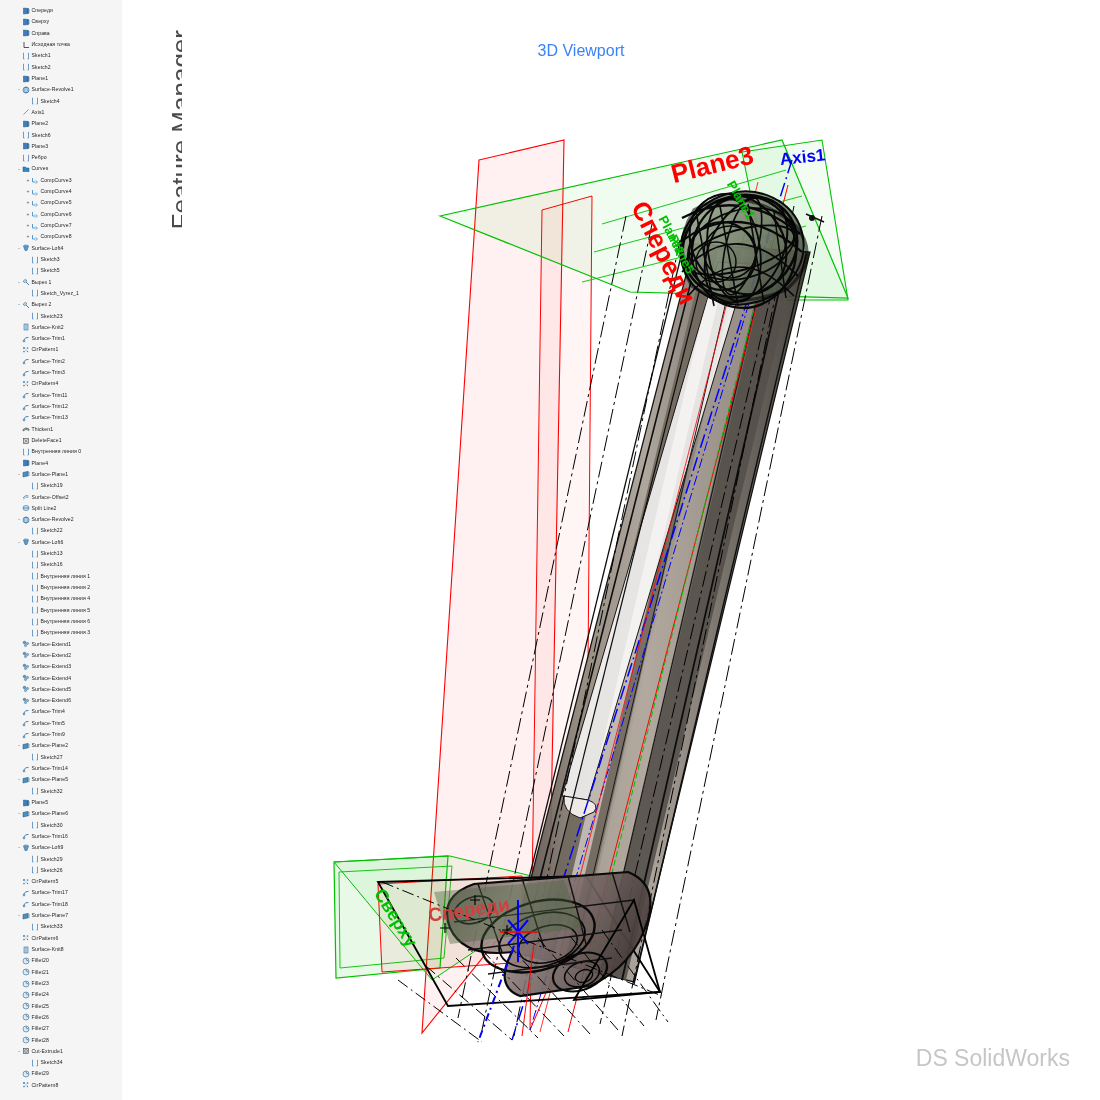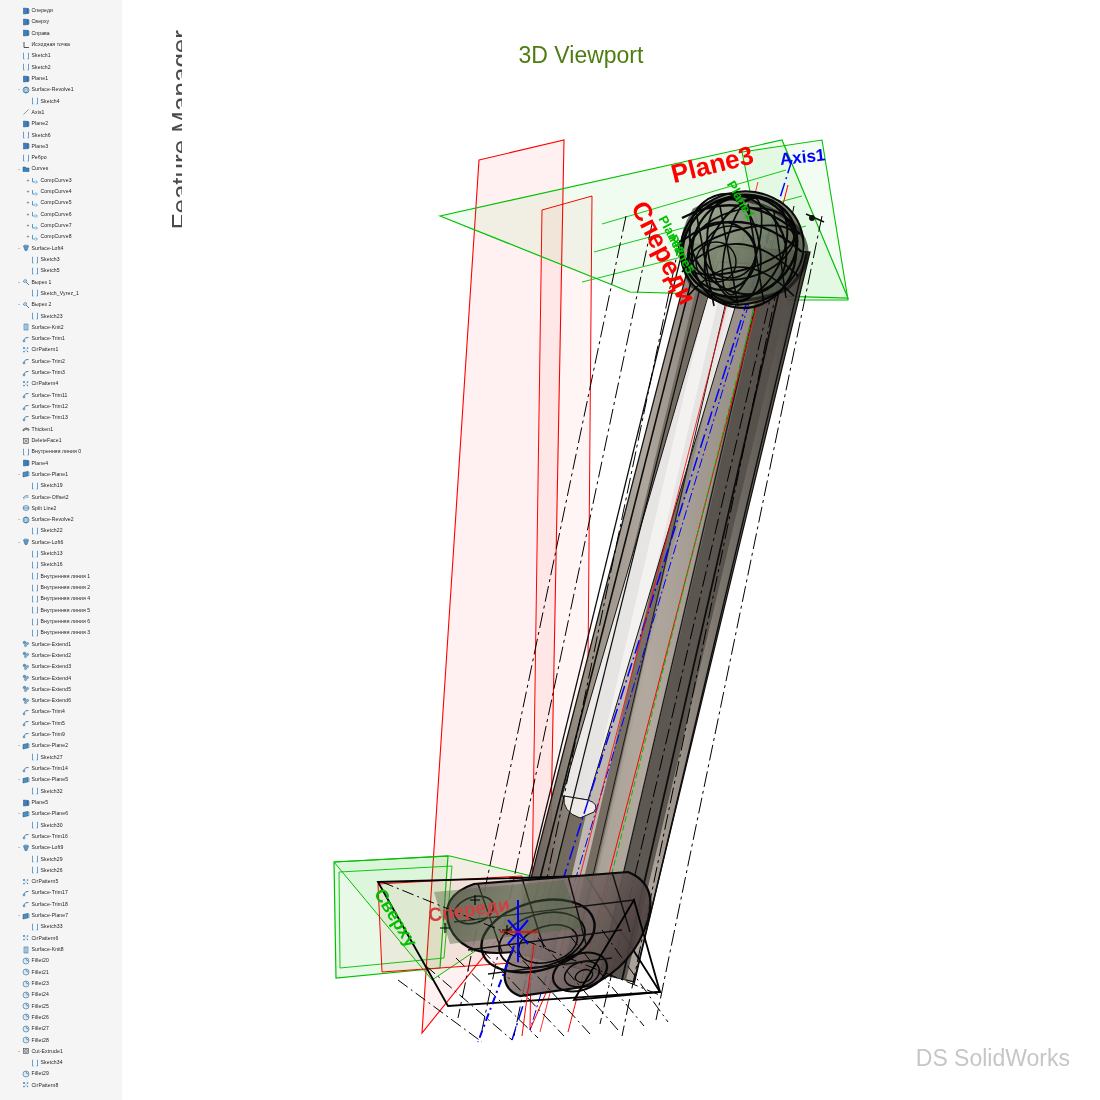--- a/index.html
+++ b/index.html
@@ -73,22 +73,22 @@
   #viewport {
     position:absolute;
     left:182px; top:0;
     width:918px; height:1100px;
     background:#ffffff;
   }
   #viewport-title {
     position:absolute;
     left:0; top:42px; width:918px;
     text-align:center;
-    font-size:23px;
-    color:#4d7c0f;
+    font-size:16px;
+    color:#3b82f6;
   }
   #vp-title-inner { display:inline-block; transform:translateX(-60px); }
 
   #brand {
     position:absolute;
     right:30px; bottom:28px;
     font-size:23px;
     color:#c6c6c6;
   }
   #scene { position:absolute; left:0; top:0; width:918px; height:1100px; }

